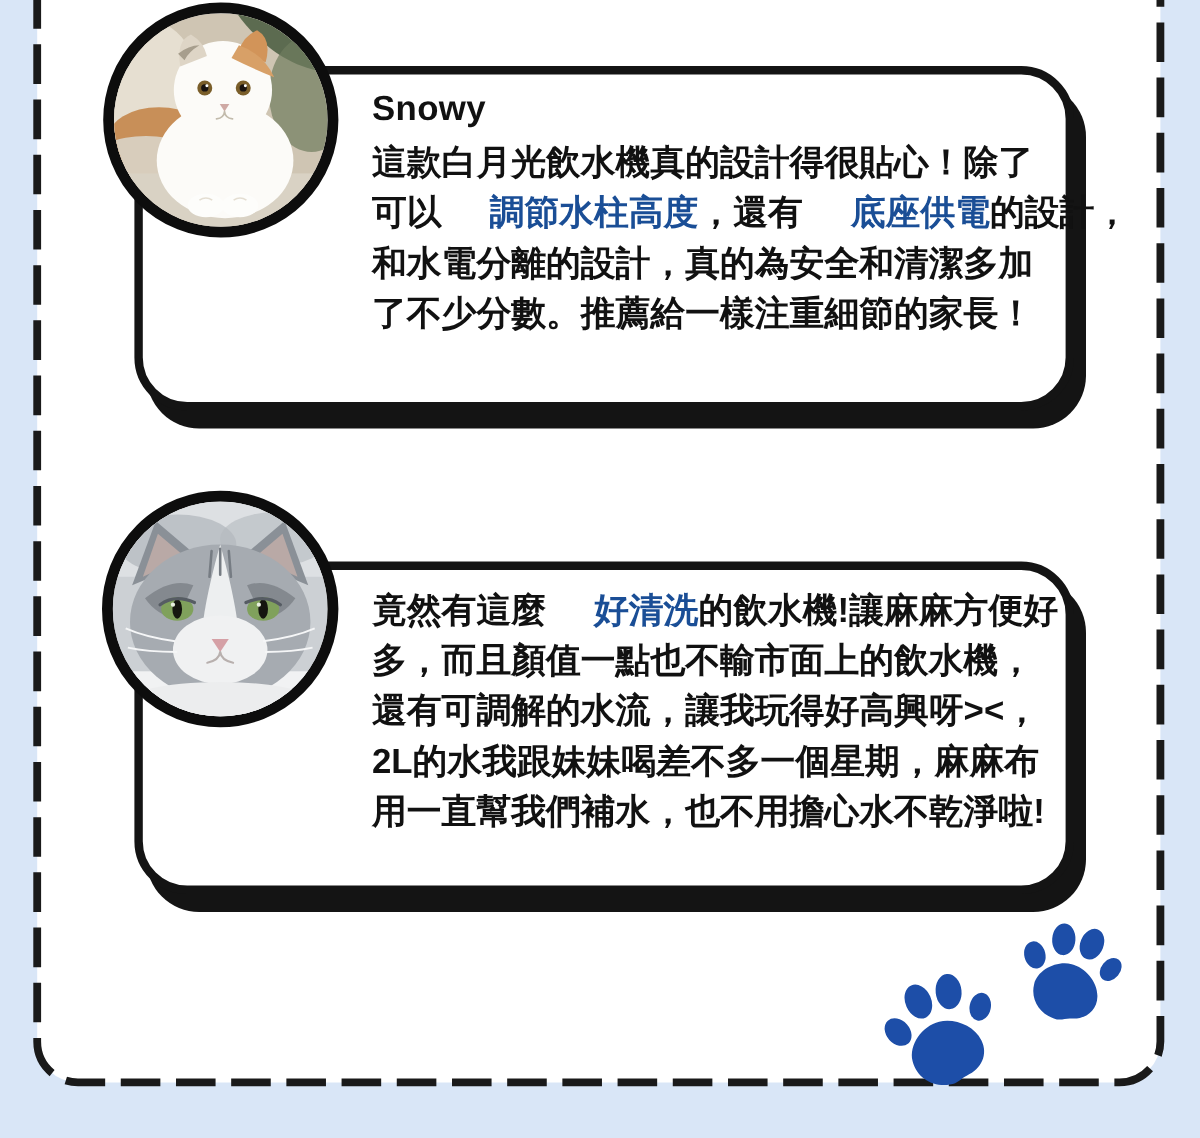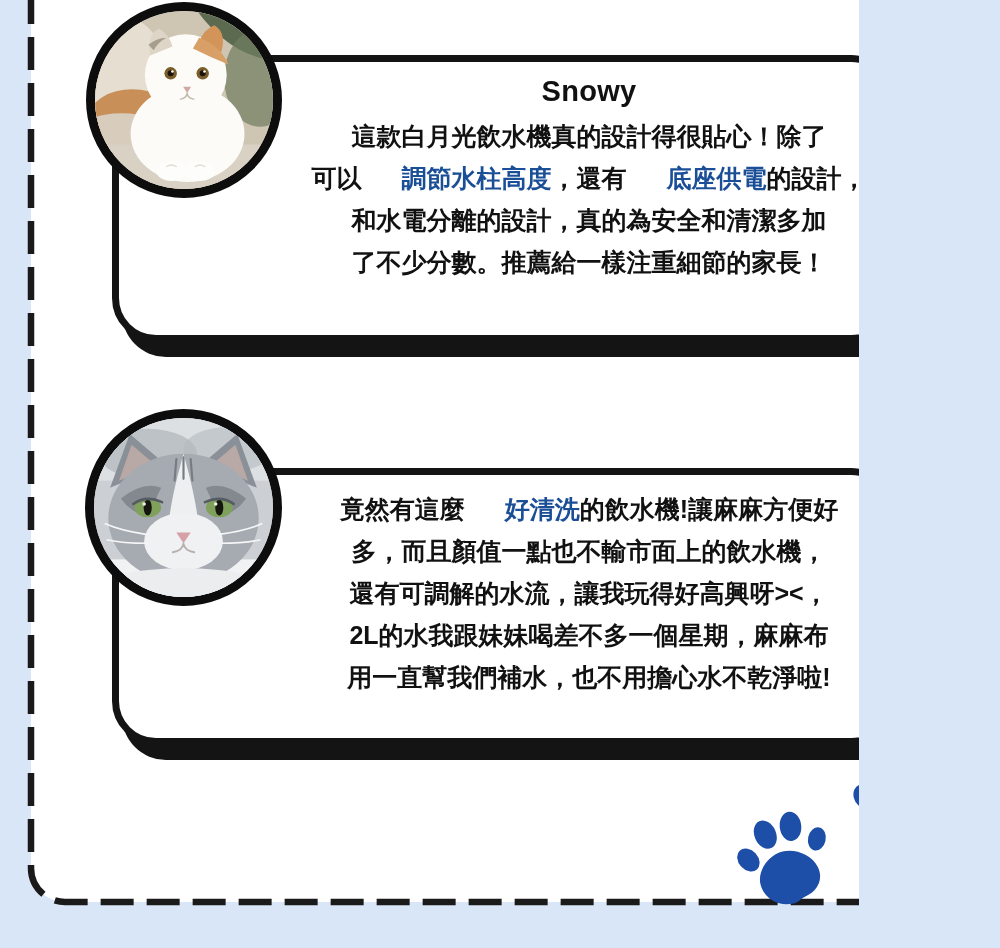--- a/index.html
+++ b/index.html
@@ -1,43 +1,42 @@
 <!DOCTYPE html>
 <html style="--outer-background: #d9e6f7; --inner-background: #ffffff; --frame-border-color: #1a1a1a; --card-border-color: #141414; --text-color: #111111; --highlight-color: #1a4e96; --paw-print-color: #1d4ea8;"><head>
 <meta charset="utf-8">
 <style>
   html,body{margin:0;padding:0;}
   body{
     background:var(--outer-background,#d9e6f7);
     font-family:"Liberation Sans","DejaVu Sans",sans-serif;
   }
   .stage{
-    position:relative;width:859px;height:948px;overflow:hidden;
+    position:relative;width:1000px;height:948px;overflow:hidden;
     background:var(--outer-background,#d9e6f7);
-    text-align:center;
   }
   .frame-svg{position:absolute;left:0;top:0;z-index:1;}
 
   .card{
     position:absolute;z-index:2;box-sizing:border-box;
     background:var(--inner-background,#ffffff);
     border:7px solid var(--card-border-color,#141414);
     border-radius:44px;
     box-shadow:10px 15px 0 var(--card-border-color,#141414);
     padding:13px 20px 0 191px;
   }
   .card1{left:112px;top:55px;width:783px;height:287px;}
   .card2{left:112px;top:468px;width:783px;height:277px;}
 
   .reviewer-name{
     margin:0 0 7px 0;font-size:29px;font-weight:700;
     color:var(--text-color,#111111);letter-spacing:.3px;
   }
   .review-text{
-    font-size:25px;font-weight:700;line-height:42px;
+    font-size:29px;font-weight:700;line-height:42px;
     color:var(--text-color,#111111);letter-spacing:0;
   }
   .tline{white-space:nowrap;}
   .hl{color:var(--highlight-color,#1a4e96);margin-left:40px;}
 
   .avatar{
     position:absolute;z-index:3;border-radius:50%;overflow:hidden;
     border:9px solid #0d0d0d;box-sizing:border-box;background:#c9c9c9;
   }
   .avatar svg{display:block;width:100%;height:100%;}

